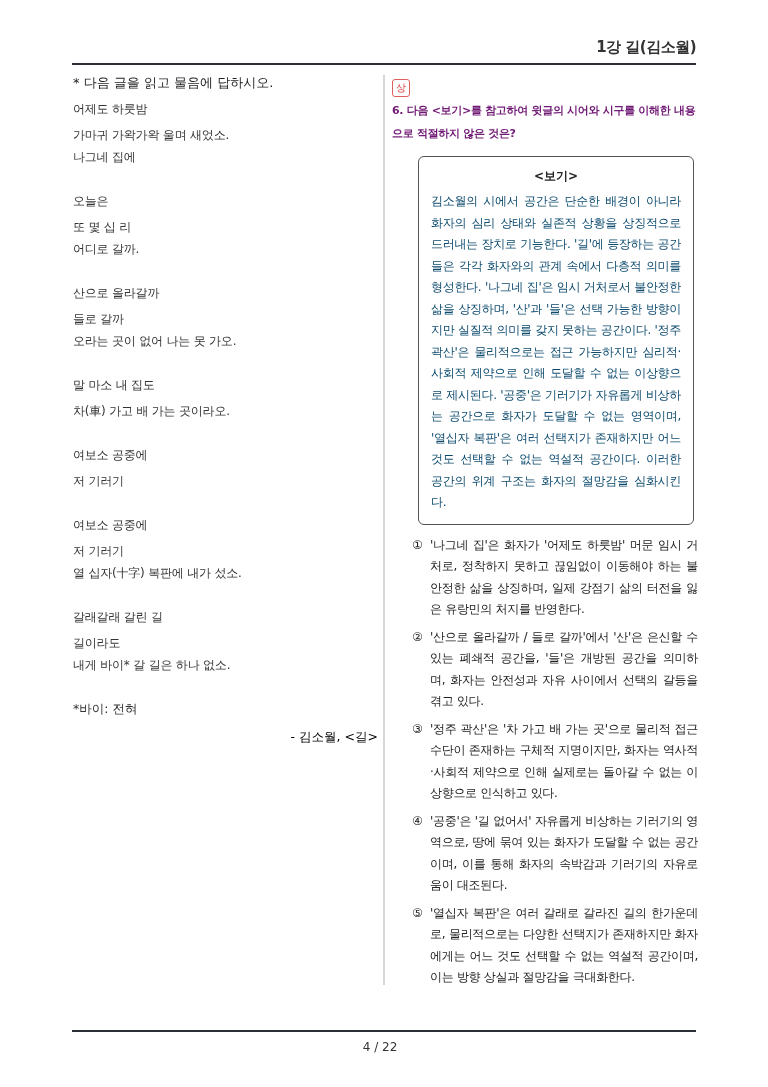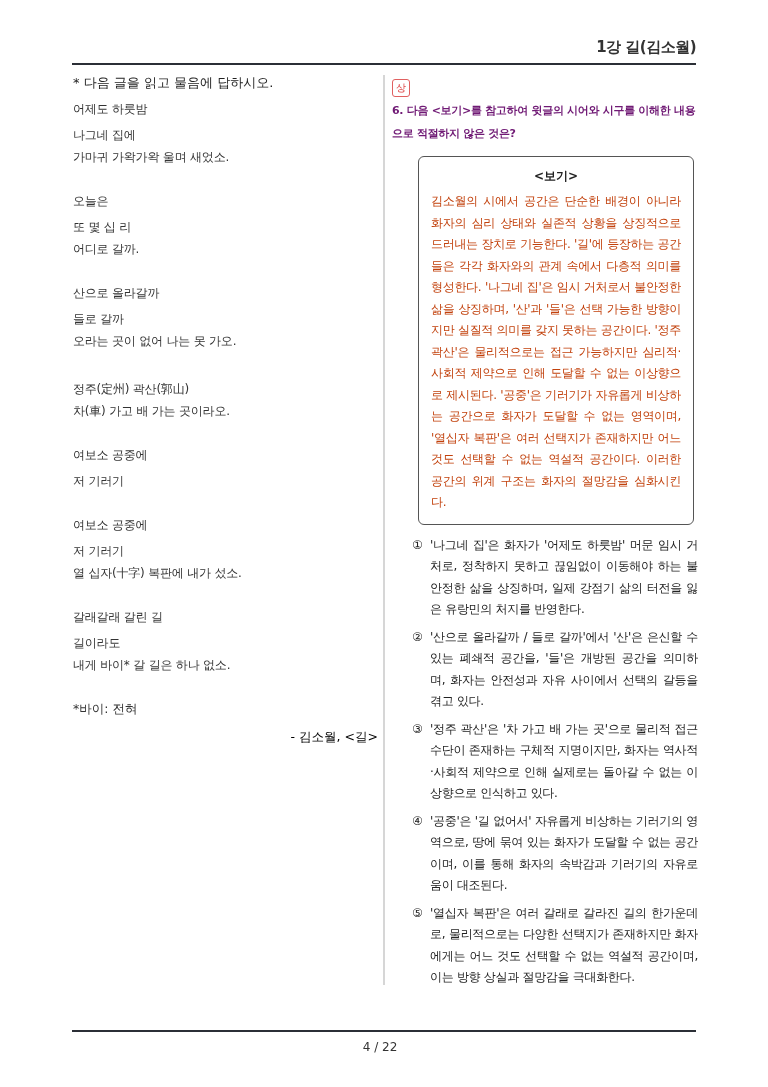--- a/index.html
+++ b/index.html
@@ -15,56 +15,56 @@
   .stanza-gap { height:22px; }
   .gap-small { height:4px; }
   .footnote { font-size:12.5px; color:#333; line-height:22px; }
   .attribution { text-align:right; font-size:12.5px; color:#000000; line-height:22px; margin-top:6px; }
 
   .right { position:absolute; left:392px; top:76px; width:306px; }
   .level-badge { display:inline-block; width:16px; height:16px; border:1.5px solid #e06060; border-radius:3px; color:#d44; font-size:10px; line-height:16px; text-align:center; }
   .question { font-size:11px; font-weight:bold; color:#701a75; line-height:23px; margin-top:2px; letter-spacing:-0.3px; }
   .bogi { margin:11px 4px 0 26px; border:1.5px solid #555; border-radius:6px; padding:8px 12px 10px 12px; }
   .bogi-title { text-align:center; font-size:12px; font-weight:bold; color:#222; line-height:22px; margin-bottom:4px; }
-  .bogi-body { font-size:12px; color:#c2410c; line-height:21.5px; text-align:justify; letter-spacing:-0.3px; }
+  .bogi-body { font-size:12px; color:#0c4a6e; line-height:21.5px; text-align:justify; letter-spacing:-0.3px; }
   .choices { margin-top:10px; margin-left:20px; }
   .choice { display:flex; font-size:12px; color:#222; line-height:21.5px; margin-bottom:6px; letter-spacing:-0.3px; }
   .choice-num { width:18px; flex:none; }
   .choice-text { flex:1; text-align:justify; }
 
   .footer-rule { position:absolute; left:72px; right:72px; top:1030px; height:1.5px; background:#2b2f36; }
   .page-num { position:absolute; left:0; right:8px; top:1040px; text-align:center; font-size:12px; color:#333; }
 </style>
 </head>
 <body>
 
 <div class="header-title">1강 길(김소월)</div>
 <div class="header-rule"></div>
 <div class="col-divider"></div>
 
 <div class="left">
   <div class="instruction">* 다음 글을 읽고 물음에 답하시오.</div>
   <div id="poem">
       <div class="poem-line">어제도 하룻밤</div>
       <div class="gap-small"></div>
+      <div class="poem-line">가마귀 가왁가왁 울며 새었소.</div>
       <div class="poem-line">나그네 집에</div>
-      <div class="poem-line">가마귀 가왁가왁 울며 새었소.</div>
       <div class="stanza-gap"></div>
       <div class="poem-line">오늘은</div>
       <div class="gap-small"></div>
       <div class="poem-line">또 몇 십 리</div>
       <div class="poem-line">어디로 갈까.</div>
       <div class="stanza-gap"></div>
       <div class="poem-line">산으로 올라갈까</div>
       <div class="gap-small"></div>
       <div class="poem-line">들로 갈까</div>
       <div class="poem-line">오라는 곳이 없어 나는 못 가오.</div>
       <div class="stanza-gap"></div>
+      <div class="poem-line">말 마소 내 집도</div>
       <div class="gap-small"></div>
-      <div class="poem-line">정주(定州) 곽산(郭山)</div>
       <div class="poem-line">차(車) 가고 배 가는 곳이라오.</div>
       <div class="stanza-gap"></div>
       <div class="poem-line">여보소 공중에</div>
       <div class="gap-small"></div>
       <div class="poem-line">저 기러기</div>
       <div class="stanza-gap"></div>
       <div class="poem-line">여보소 공중에</div>
       <div class="gap-small"></div>
       <div class="poem-line">저 기러기</div>
       <div class="poem-line">열 십자(十字) 복판에 내가 섰소.</div>

